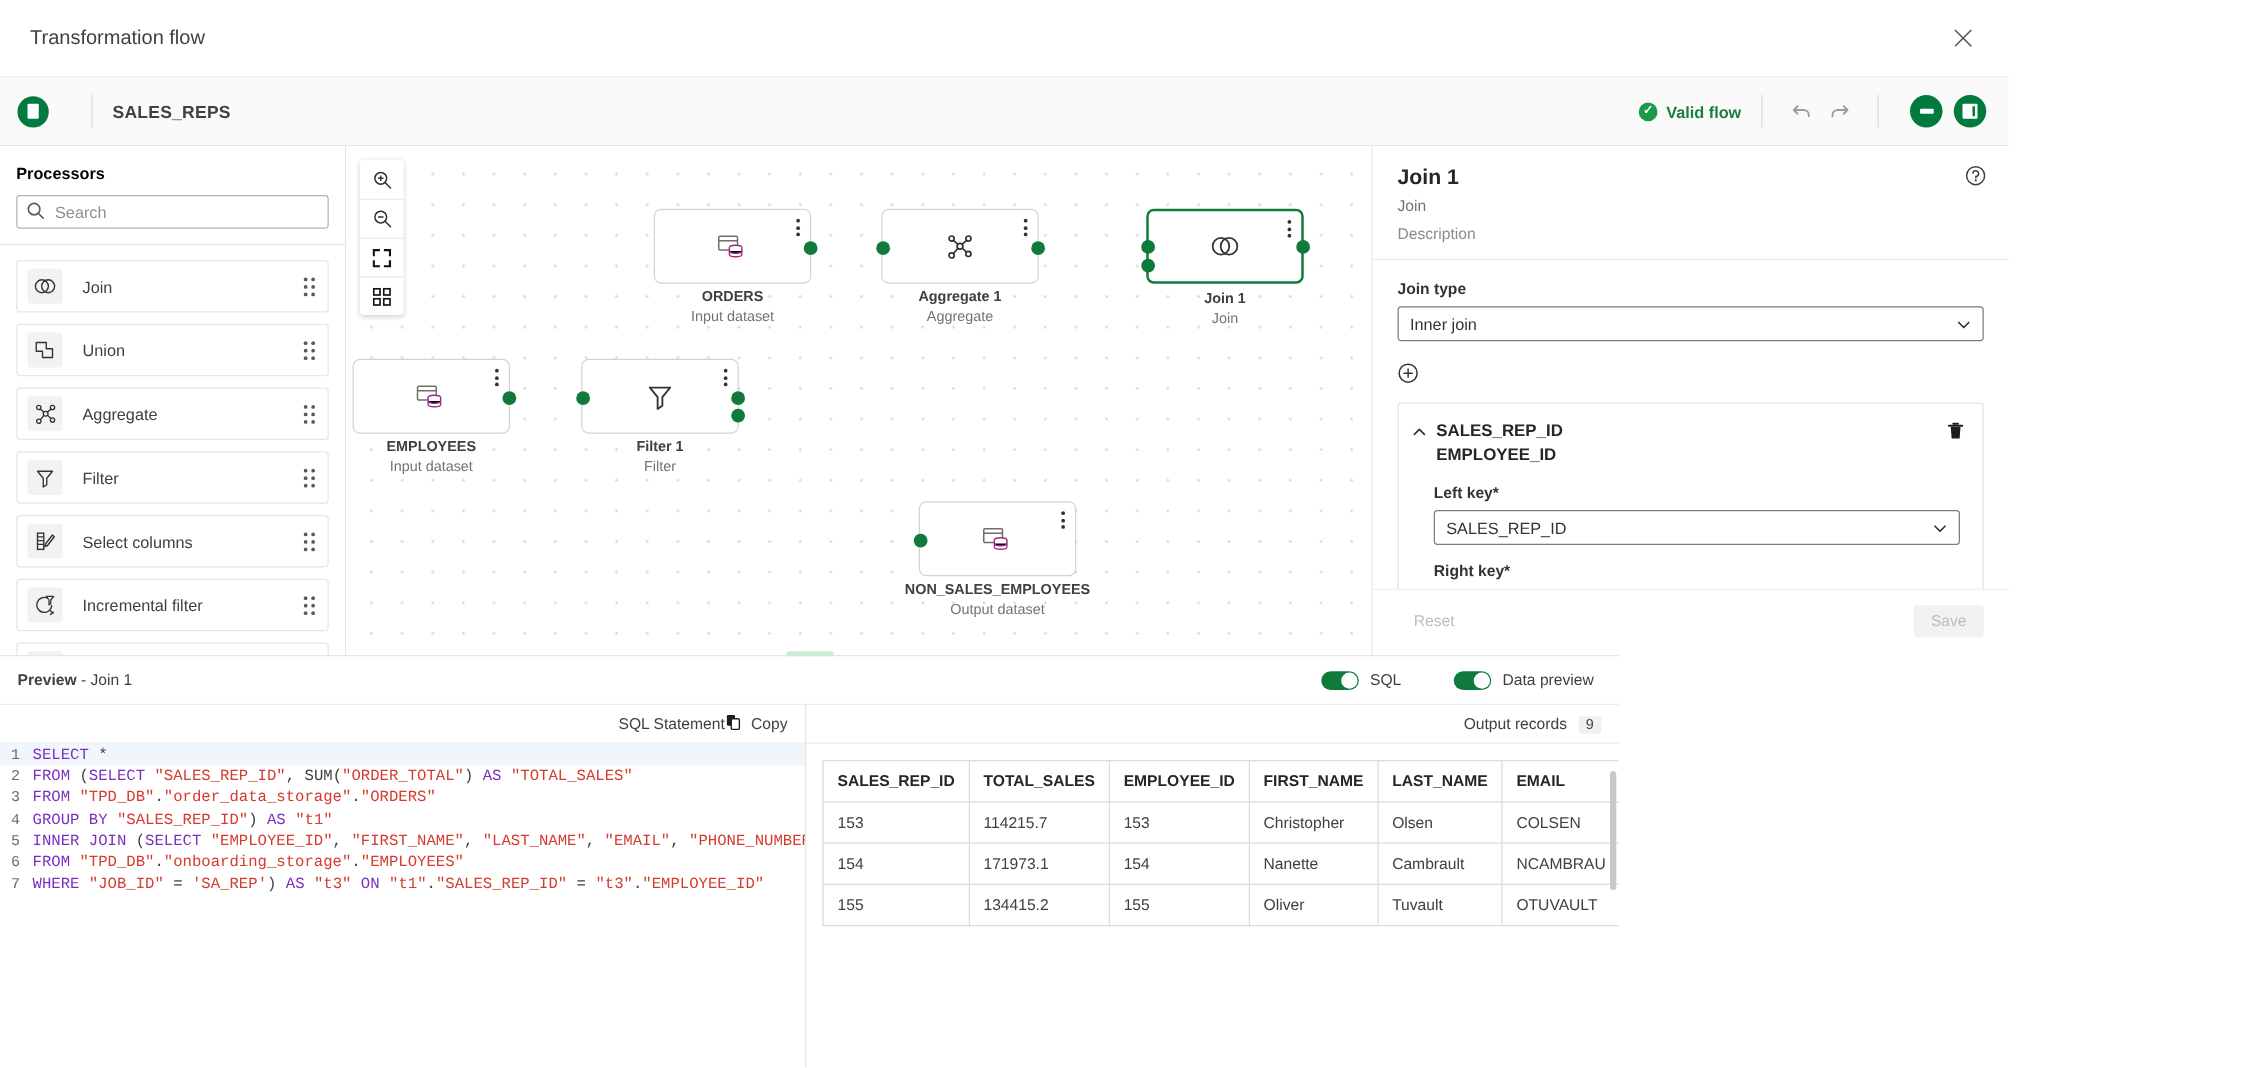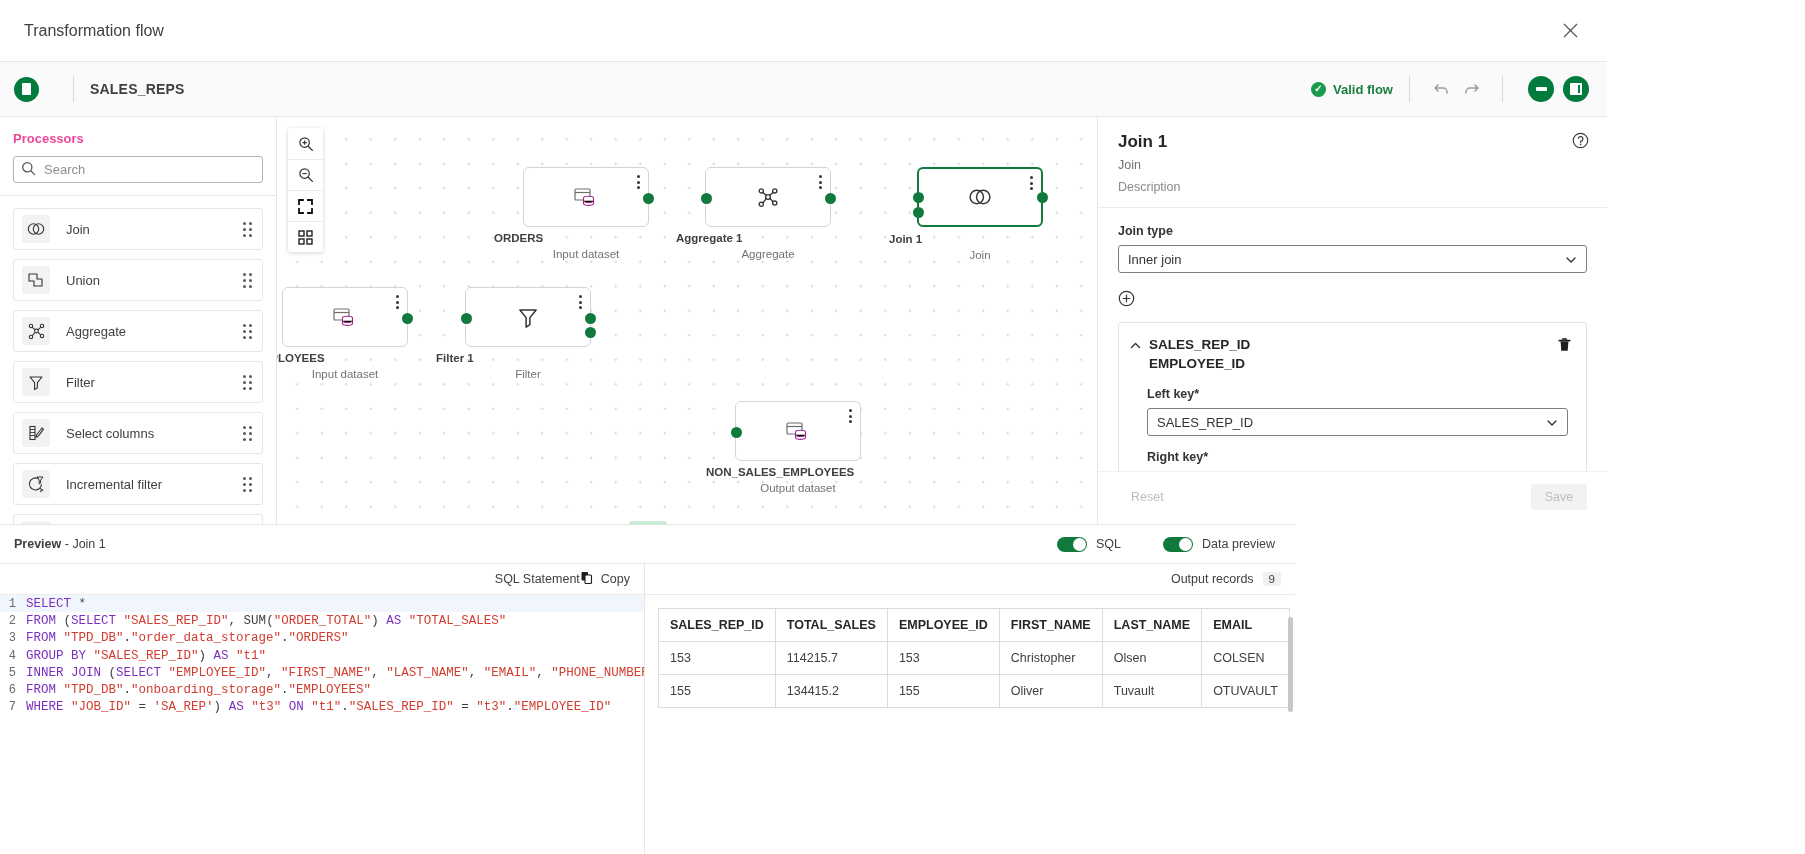--- a/index.html
+++ b/index.html
@@ -69,21 +69,21 @@
 
   
   .processors {
     width: 277px; flex: 0 0 277px;
     border-right: 1px solid #e6e6e6;
     display: flex; flex-direction: column;
     background: #fff;
     overflow: hidden;
   }
   .proc-head { padding: 14px 13px 12px 13px; border-bottom: 1px solid #e6e6e6; }
-  .proc-head h3 { font-size: 13px; font-weight: bold; color: #ec4899; margin-bottom: 10px; }
+  .proc-head h3 { font-size: 13px; font-weight: bold; color: #000000; margin-bottom: 10px; }
   .search-wrap { position: relative; }
   .search-input {
     width: 100%; height: 27px; border: 1px solid #b3b3b3; border-radius: 3px;
     padding: 0 8px 0 30px; font-size: 13px; font-family: inherit; color: #404040;
     outline: none; background: #fff;
   }
   .search-input::placeholder { color: #8f8f8f; }
   .search-ico { position: absolute; left: 8px; top: 5px; color: #595959; }
   .proc-list { flex: 1 1 auto; overflow: hidden; padding: 12px 13px 0 13px; }
   .proc-item {
@@ -121,21 +121,21 @@
   .node {
     position: absolute; width: 126px; height: 60px;
     border: 1px solid #d4d4d4; border-radius: 6px; background: #fff;
   }
   .node.selected { border: 2px solid #137a3e; }
   .node .kebab { position: absolute; right: 8px; top: 7px; display: flex; flex-direction: column; gap: 2.5px; cursor: pointer; }
   .node .kebab i { width: 3px; height: 3px; border-radius: 50%; background: #333; display: block; }
   .node .nico { position: absolute; left: 0; right: 0; top: 0; bottom: 0; display: flex; align-items: center; justify-content: center; }
   .node .caption {
     position: absolute; left: -30px; right: -30px; top: 64px;
-    text-align: left; font-size: 11.5px; font-weight: bold; color: #404040; white-space: nowrap;
+    text-align: center; font-size: 11.5px; font-weight: bold; color: #404040; white-space: nowrap;
   }
   .node .subcaption {
     position: absolute; left: -30px; right: -30px; top: 80px;
     text-align: center; font-size: 11.5px; color: #737373; white-space: nowrap;
   }
   .port { position: absolute; width: 11px; height: 11px; border-radius: 50%; background: #107a3d; }
   .edges { position: absolute; inset: 0; pointer-events: none; }
 
   
   .props {
@@ -773,20 +773,28 @@
             <tbody>
               <tr>
                 <td>153</td>
                 <td>114215.7</td>
                 <td>153</td>
                 <td>Christopher</td>
                 <td>Olsen</td>
                 <td>COLSEN</td>
               </tr>
               <tr>
+                <td>154</td>
+                <td>171973.1</td>
+                <td>154</td>
+                <td>Nanette</td>
+                <td>Cambrault</td>
+                <td>NCAMBRAU</td>
+              </tr>
+              <tr>
                 <td>155</td>
                 <td>134415.2</td>
                 <td>155</td>
                 <td>Oliver</td>
                 <td>Tuvault</td>
                 <td>OTUVAULT</td>
               </tr>
             </tbody>
           </table>
         </div>

